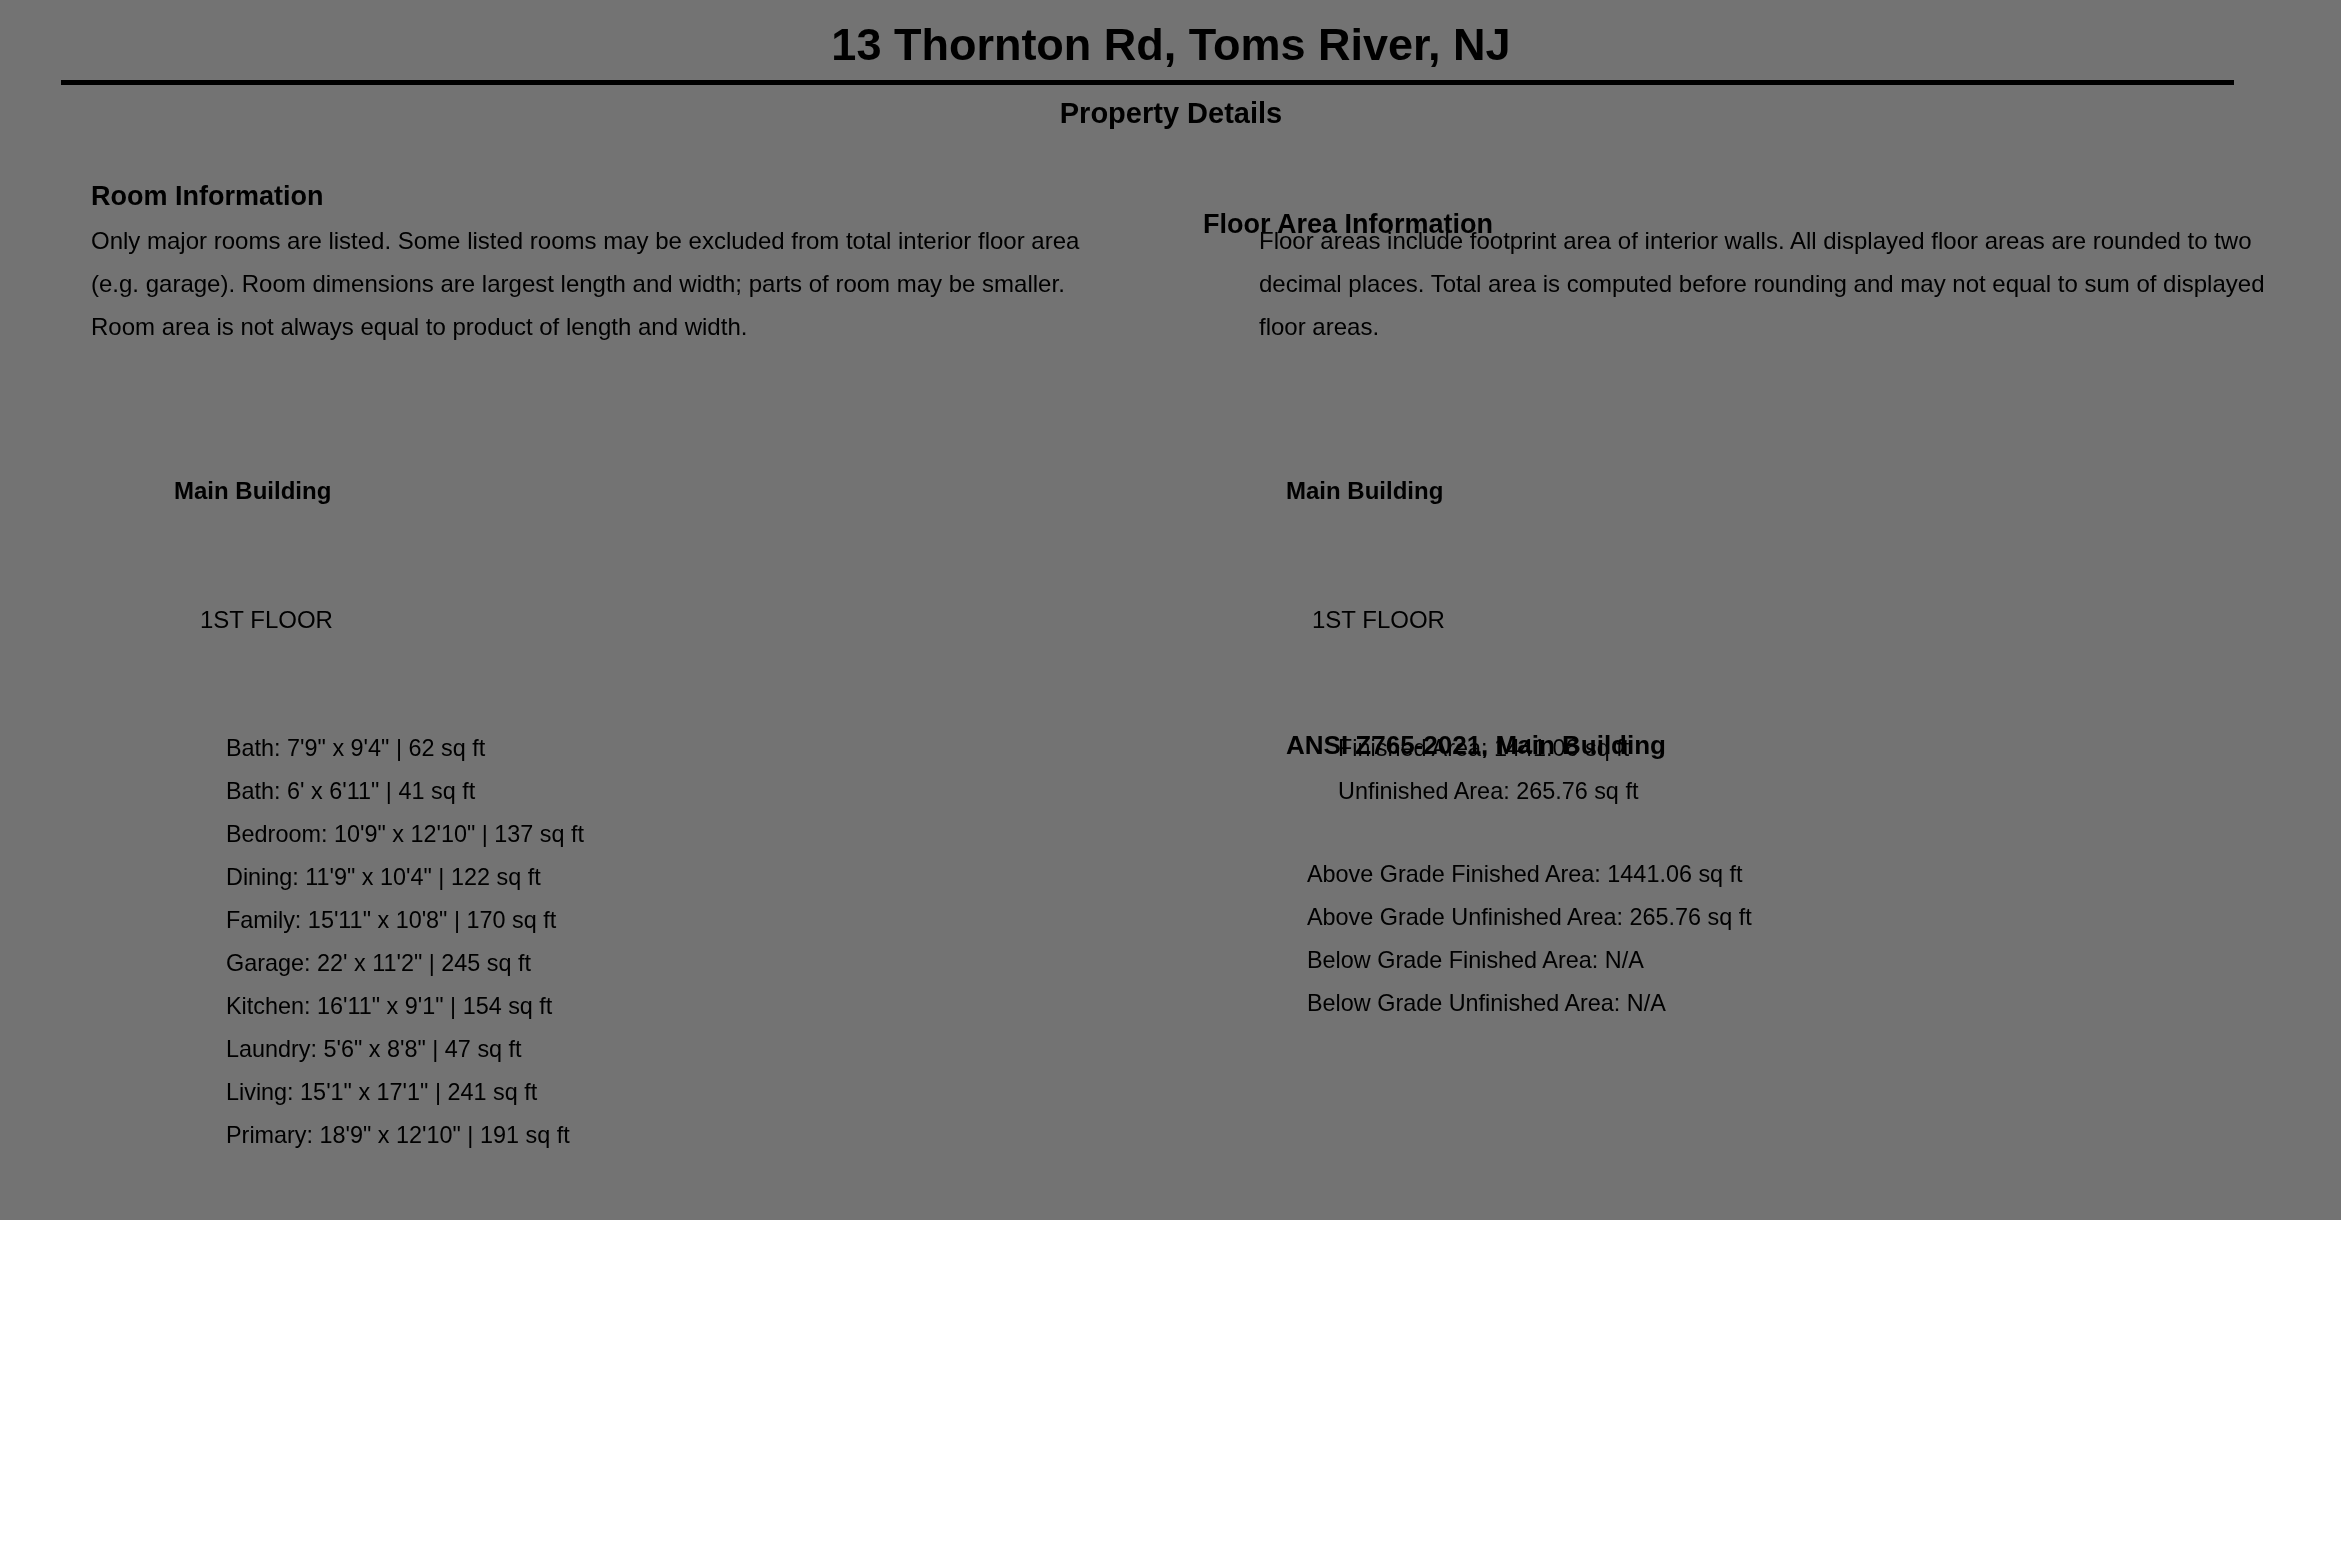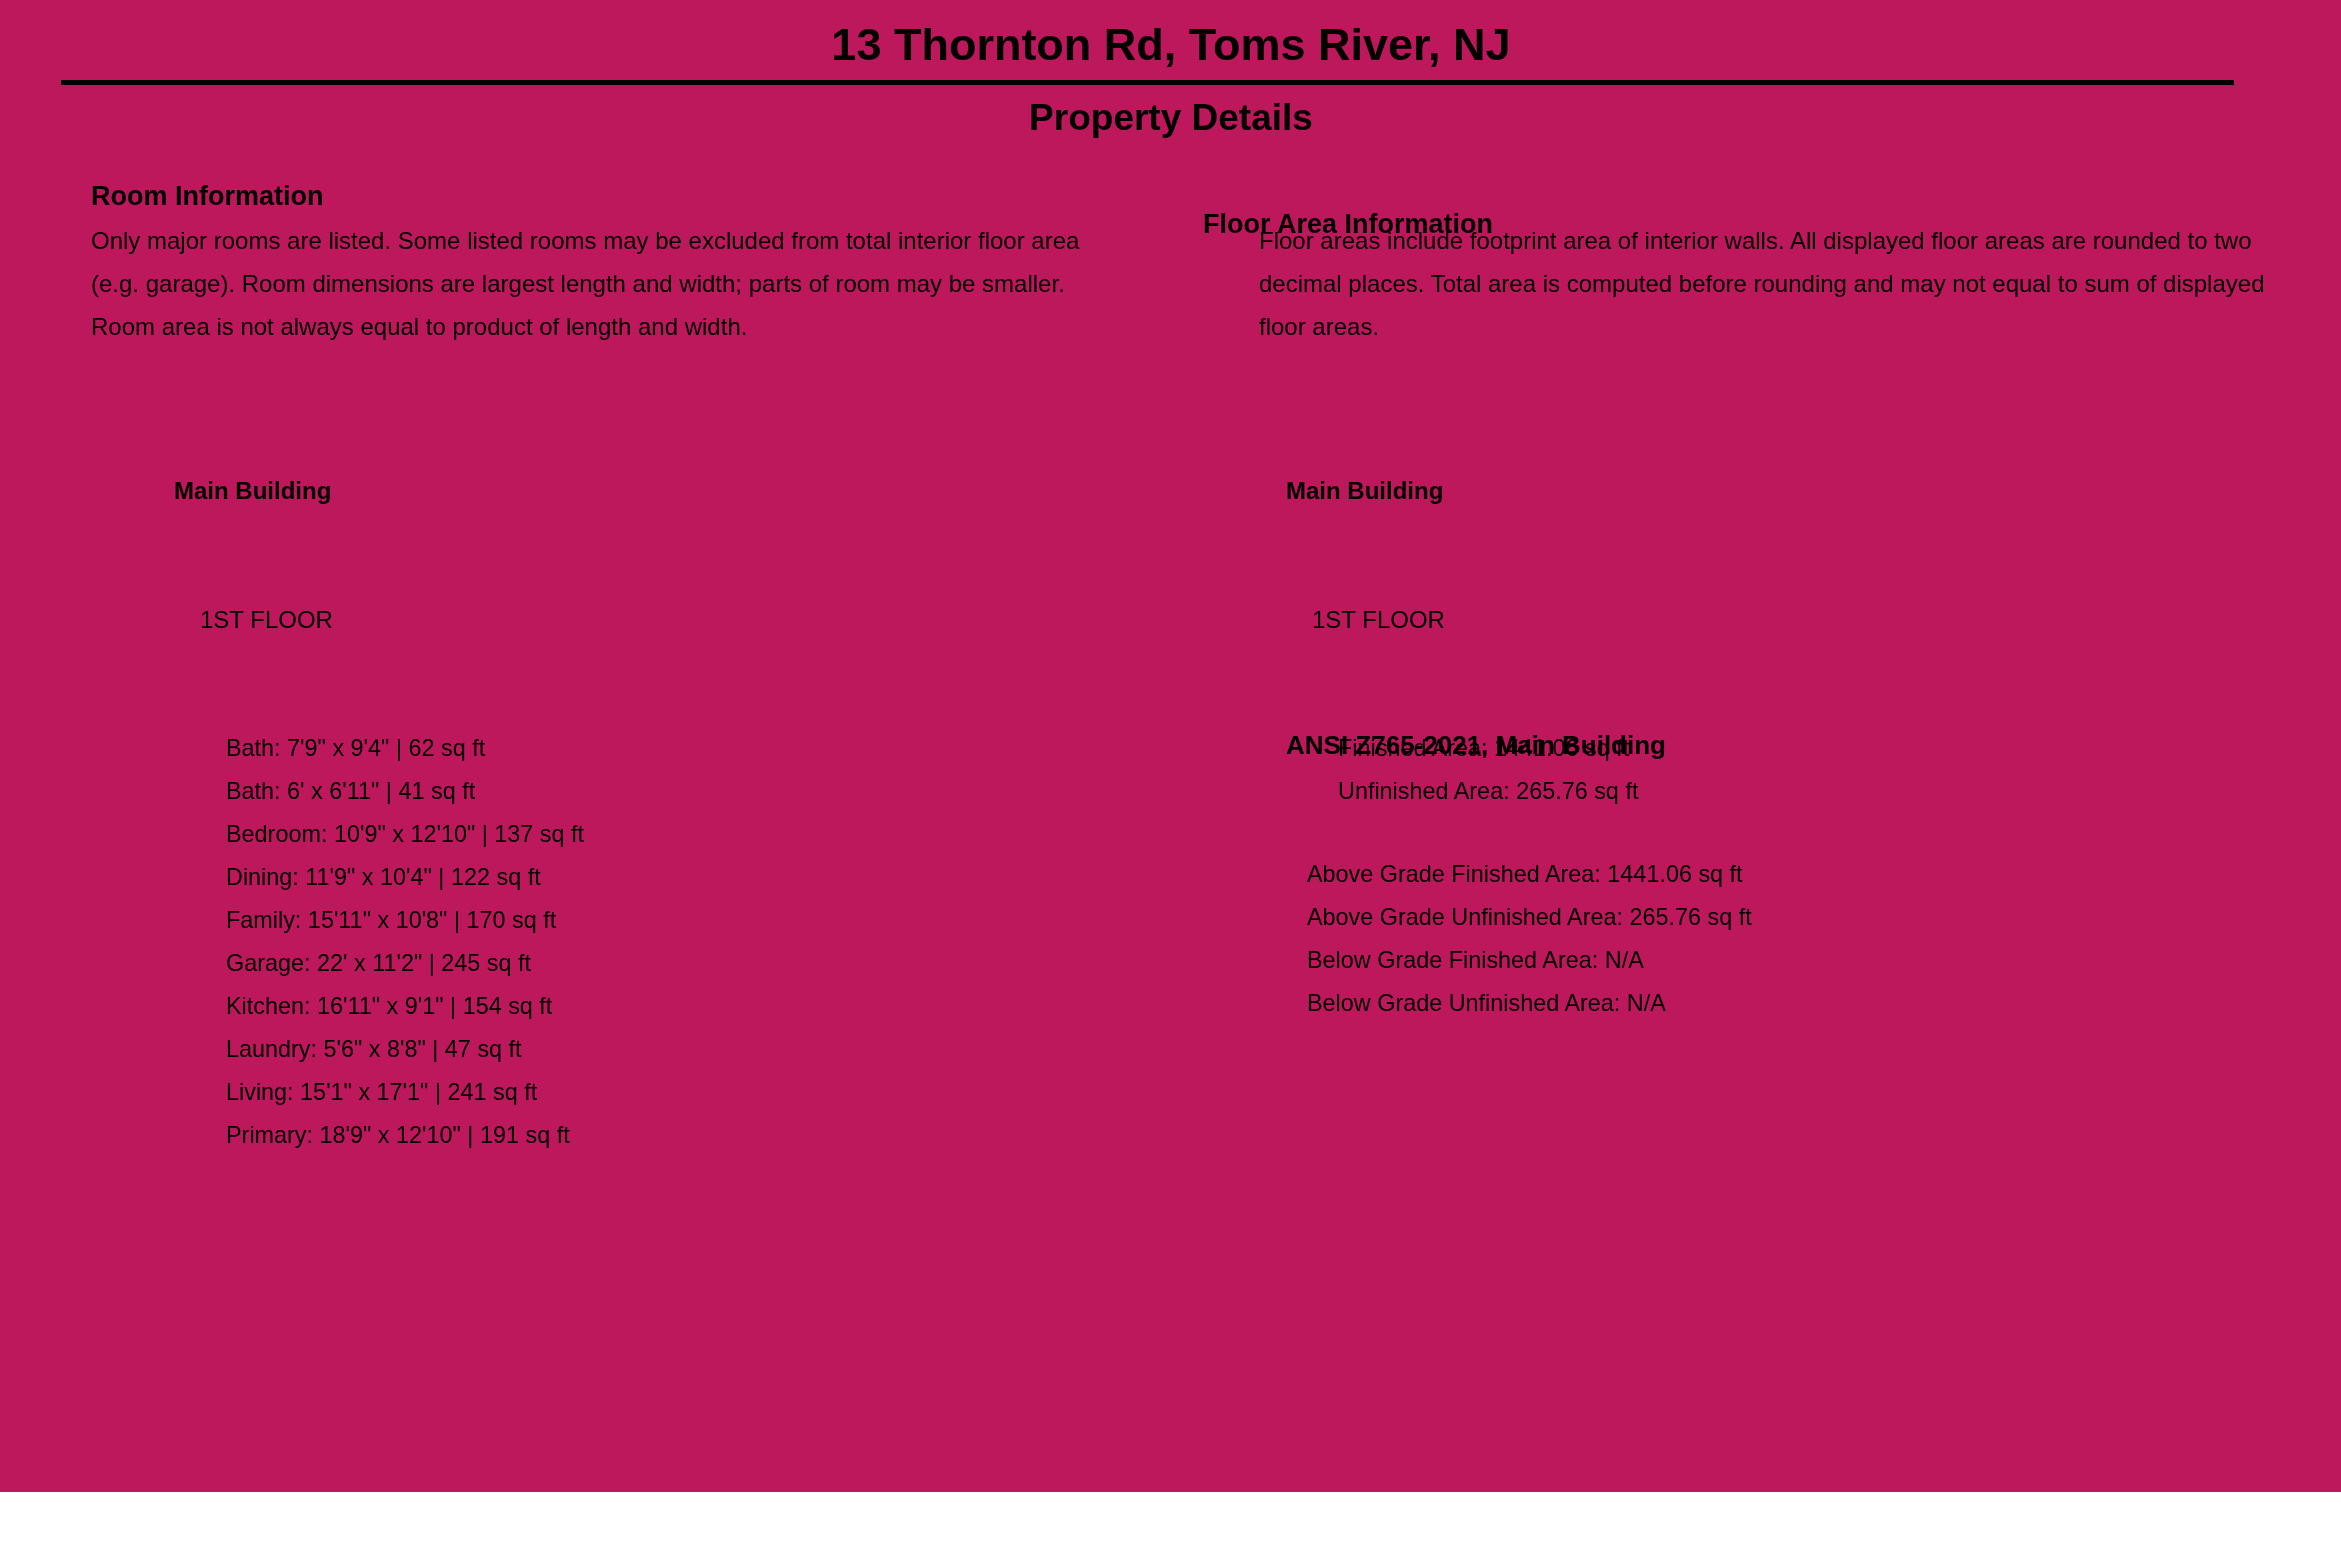--- a/index.html
+++ b/index.html
@@ -3,22 +3,22 @@
 <meta charset="utf-8">
 <style>
   html, body {
     margin: 0;
     padding: 0;
     background: #ffffff;
   }
   .page {
     position: relative;
     width: 2342px;
-    height: 1492px;
-    background: #be185d;
+    height: 1220px;
+    background: #737373;
     color: #000000;
     font-family: "Liberation Sans", sans-serif;
     overflow: hidden;
   }
 
   
   .title {
     position: absolute;
     top: 19px;
     left: 0;
@@ -35,21 +35,21 @@
     width: 2173px;
     height: 5.2px;
     background: #000000;
   }
   .subtitle {
     position: absolute;
     top: 97px;
     left: 0;
     width: 2342px;
     text-align: center;
-    font-size: 37px;
+    font-size: 29px;
     font-weight: bold;
   }
 
   
   .section-heading {
     position: absolute;
     margin: 0;
     font-size: 27px;
     font-weight: bold;
     line-height: 35px;

